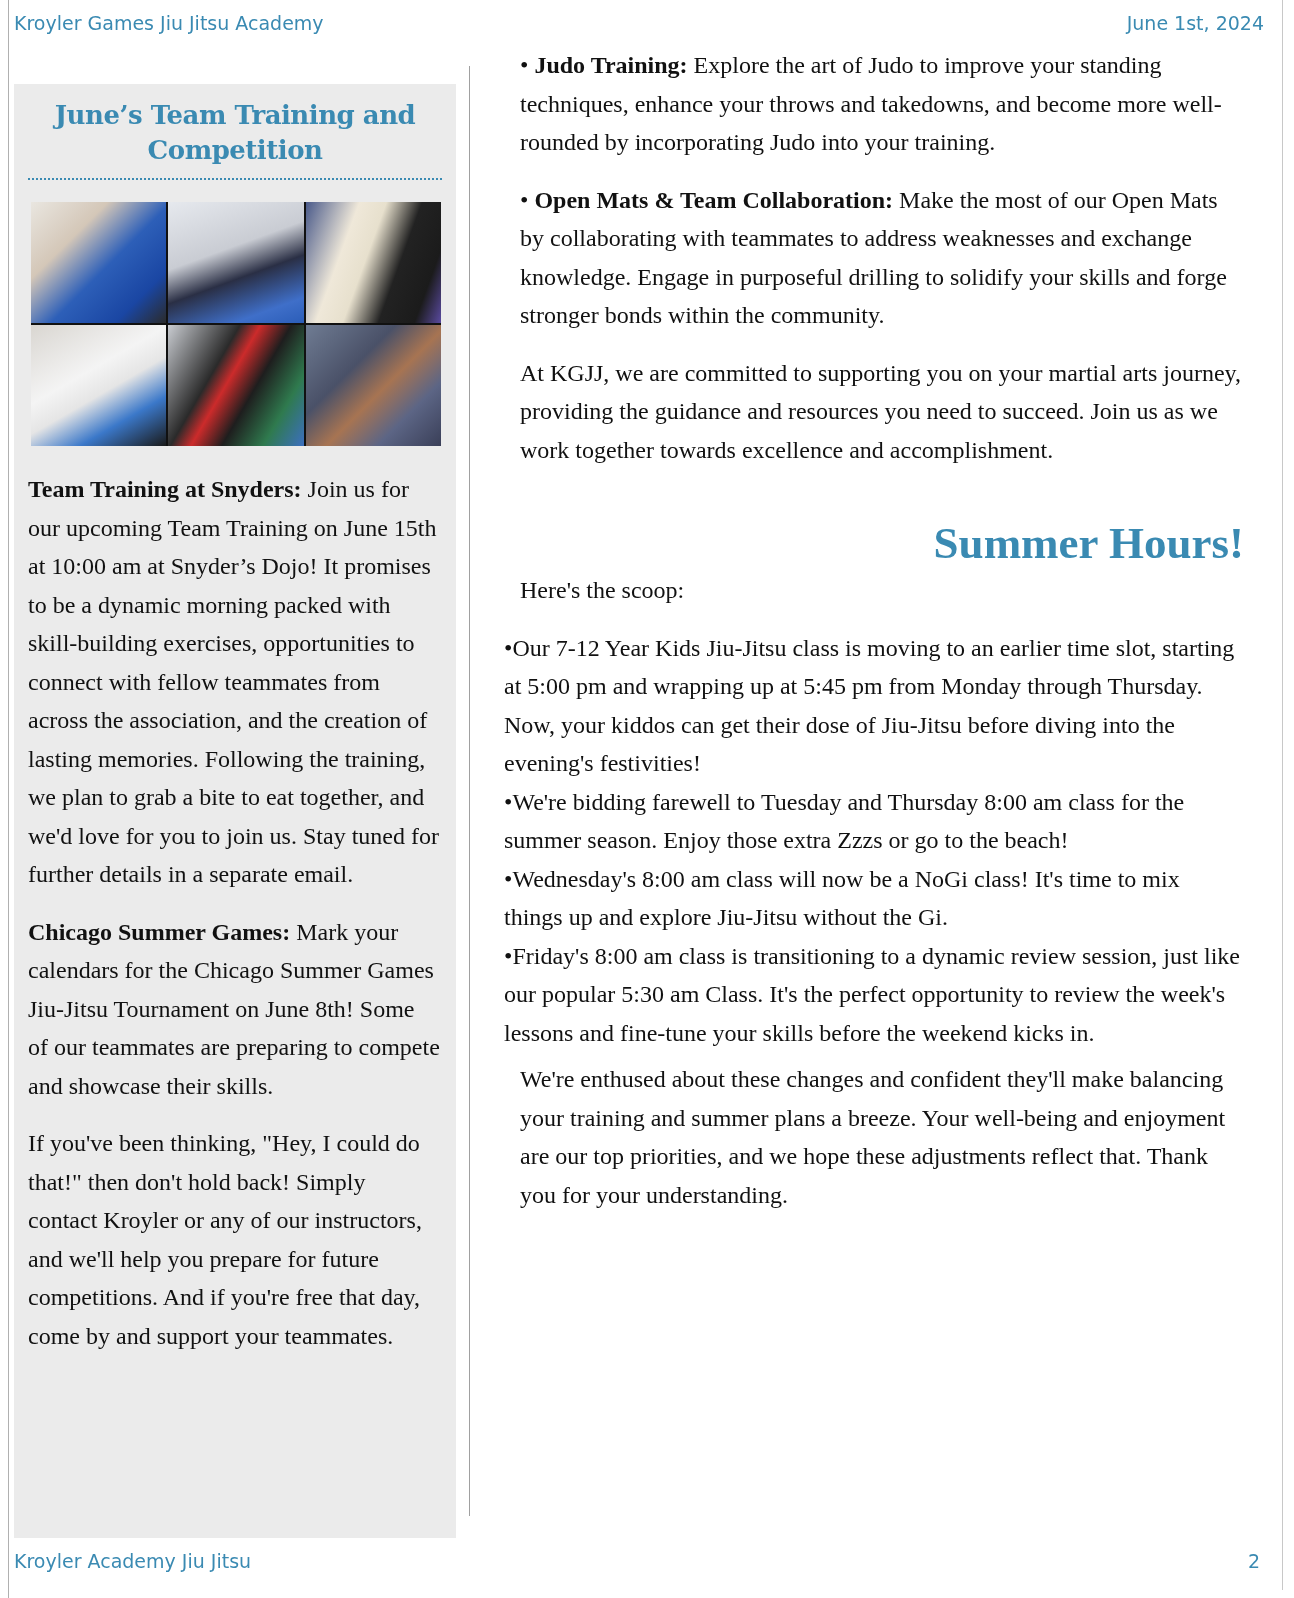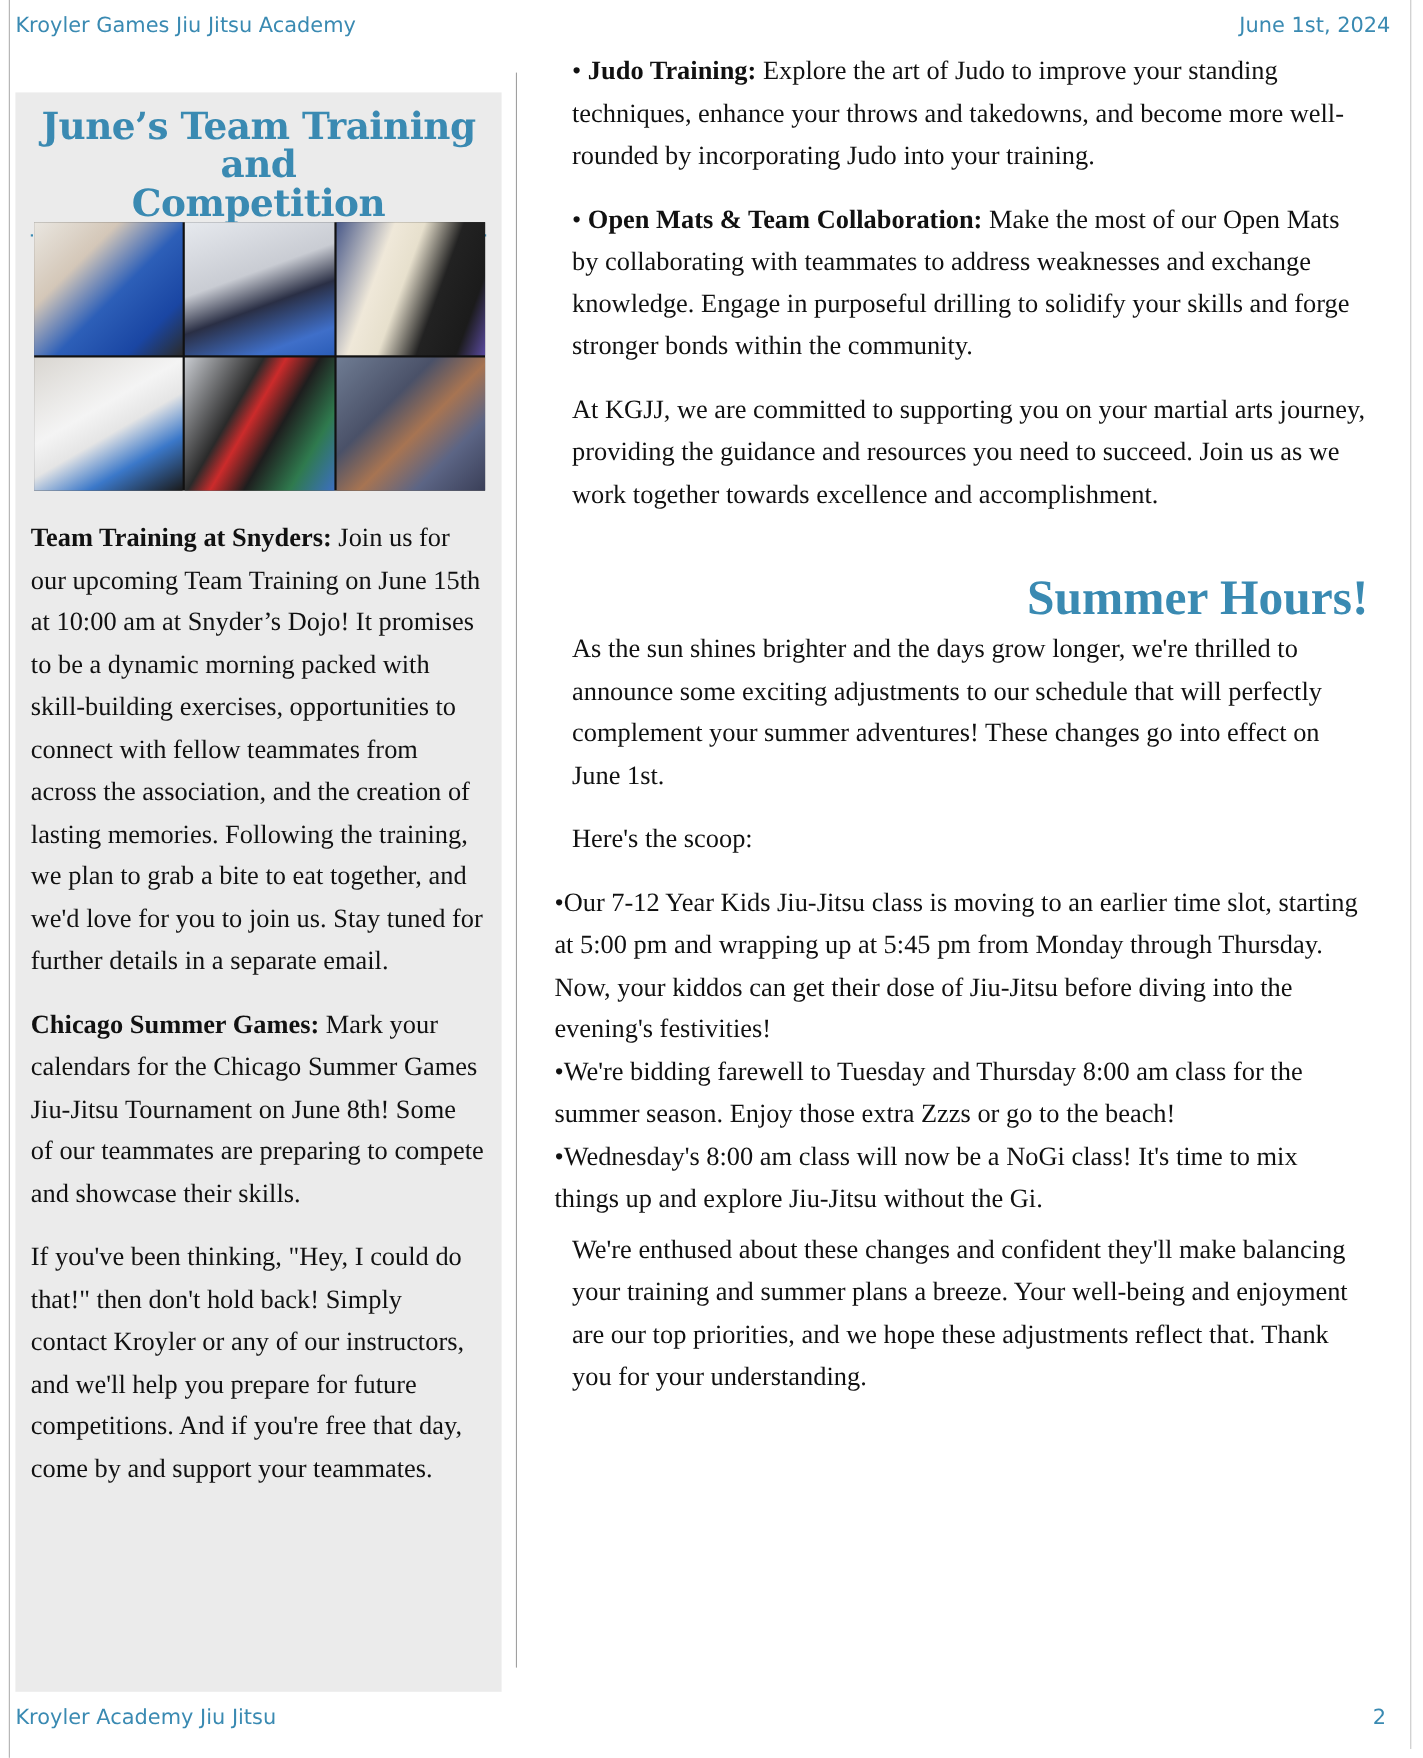--- a/index.html
+++ b/index.html
@@ -15,21 +15,21 @@
   .header-left { left: 14px; top: 12px; }
   .header-right { right: 30px; top: 12px; }
   .footer-left { left: 14px; top: 1550px; }
   .footer-right { right: 34px; top: 1550px; }
 
   .sidebar {
     position: absolute; left: 14px; top: 84px; width: 442px; height: 1454px; background: #ebebeb;
   }
   .sidebar-title {
     margin: 14px 0 0 0; text-align: center; font-family: "DejaVu Serif", serif; font-weight: bold;
-    color: #3a8ab2; font-size: 34px; line-height: 35px; letter-spacing: -0.5px;
+    color: #3a8ab2; font-size: 26px; line-height: 35px; letter-spacing: -0.5px;
   }
   .dotted-rule {
     margin: 10px 14px 0 14px; border-top: 2px dotted #3a8ab2; height: 0;
   }
   .photo-grid {
     position: absolute; left: 17px; top: 118px; width: 410px; height: 244px;
     background: #111; display: grid; grid-template-columns: repeat(3, 1fr); grid-template-rows: repeat(2, 1fr);
     gap: 2px;
   }
   .photo { position: relative; overflow: hidden; }
@@ -95,22 +95,22 @@
 </aside>
 
 <div class="col-divider"></div>
 
 <main class="main">
   <p><span>• </span><b>Judo Training:</b><span> Explore the art of Judo to improve your standing techniques, enhance your throws and takedowns, and become more well-rounded by incorporating Judo into your training.</span></p>
   <p><span>• </span><b>Open Mats &amp; Team Collaboration:</b><span> Make the most of our Open Mats by collaborating with teammates to address weaknesses and exchange knowledge. Engage in purposeful drilling to solidify your skills and forge stronger bonds within the community.</span></p>
   <p>At KGJJ, we are committed to supporting you on your martial arts journey, providing the guidance and resources you need to succeed. Join us as we work together towards excellence and accomplishment.</p>
 
   <div class="summer-title">Summer Hours!</div>
-  <p>As the sun shines brighter and the days grow longer, we're thrilled to announce some exciting adjustments to our schedule that will perfectly complement your summer adventures! These changes go into effect on June 1st.</p>
   <p>Here's the scoop:</p>
   <p class="bul">•Our 7-12 Year Kids Jiu-Jitsu class is moving to an earlier time slot, starting at 5:00 pm and wrapping up at 5:45 pm from Monday through Thursday. Now, your kiddos can get their dose of Jiu-Jitsu before diving into the evening's festivities!</p>
   <p class="bul">•We're bidding farewell to Tuesday and Thursday 8:00 am class for the summer season. Enjoy those extra Zzzs or go to the beach!</p>
   <p class="bul">•Wednesday's 8:00 am class will now be a NoGi class! It's time to mix things up and explore Jiu-Jitsu without the Gi.</p>
+  <p class="bul">•Friday's 8:00 am class is transitioning to a dynamic review session, just like our popular 5:30 am Class. It's the perfect opportunity to review the week's lessons and fine-tune your skills before the weekend kicks in.</p>
   <p class="after-bul">We're enthused about these changes and confident they'll make balancing your training and summer plans a breeze. Your well-being and enjoyment are our top priorities, and we hope these adjustments reflect that. Thank you for your understanding.</p>
 </main>
 
 <div class="footer-left">Kroyler Academy Jiu Jitsu</div>
 <div class="footer-right">2</div>
 
 </body></html>

